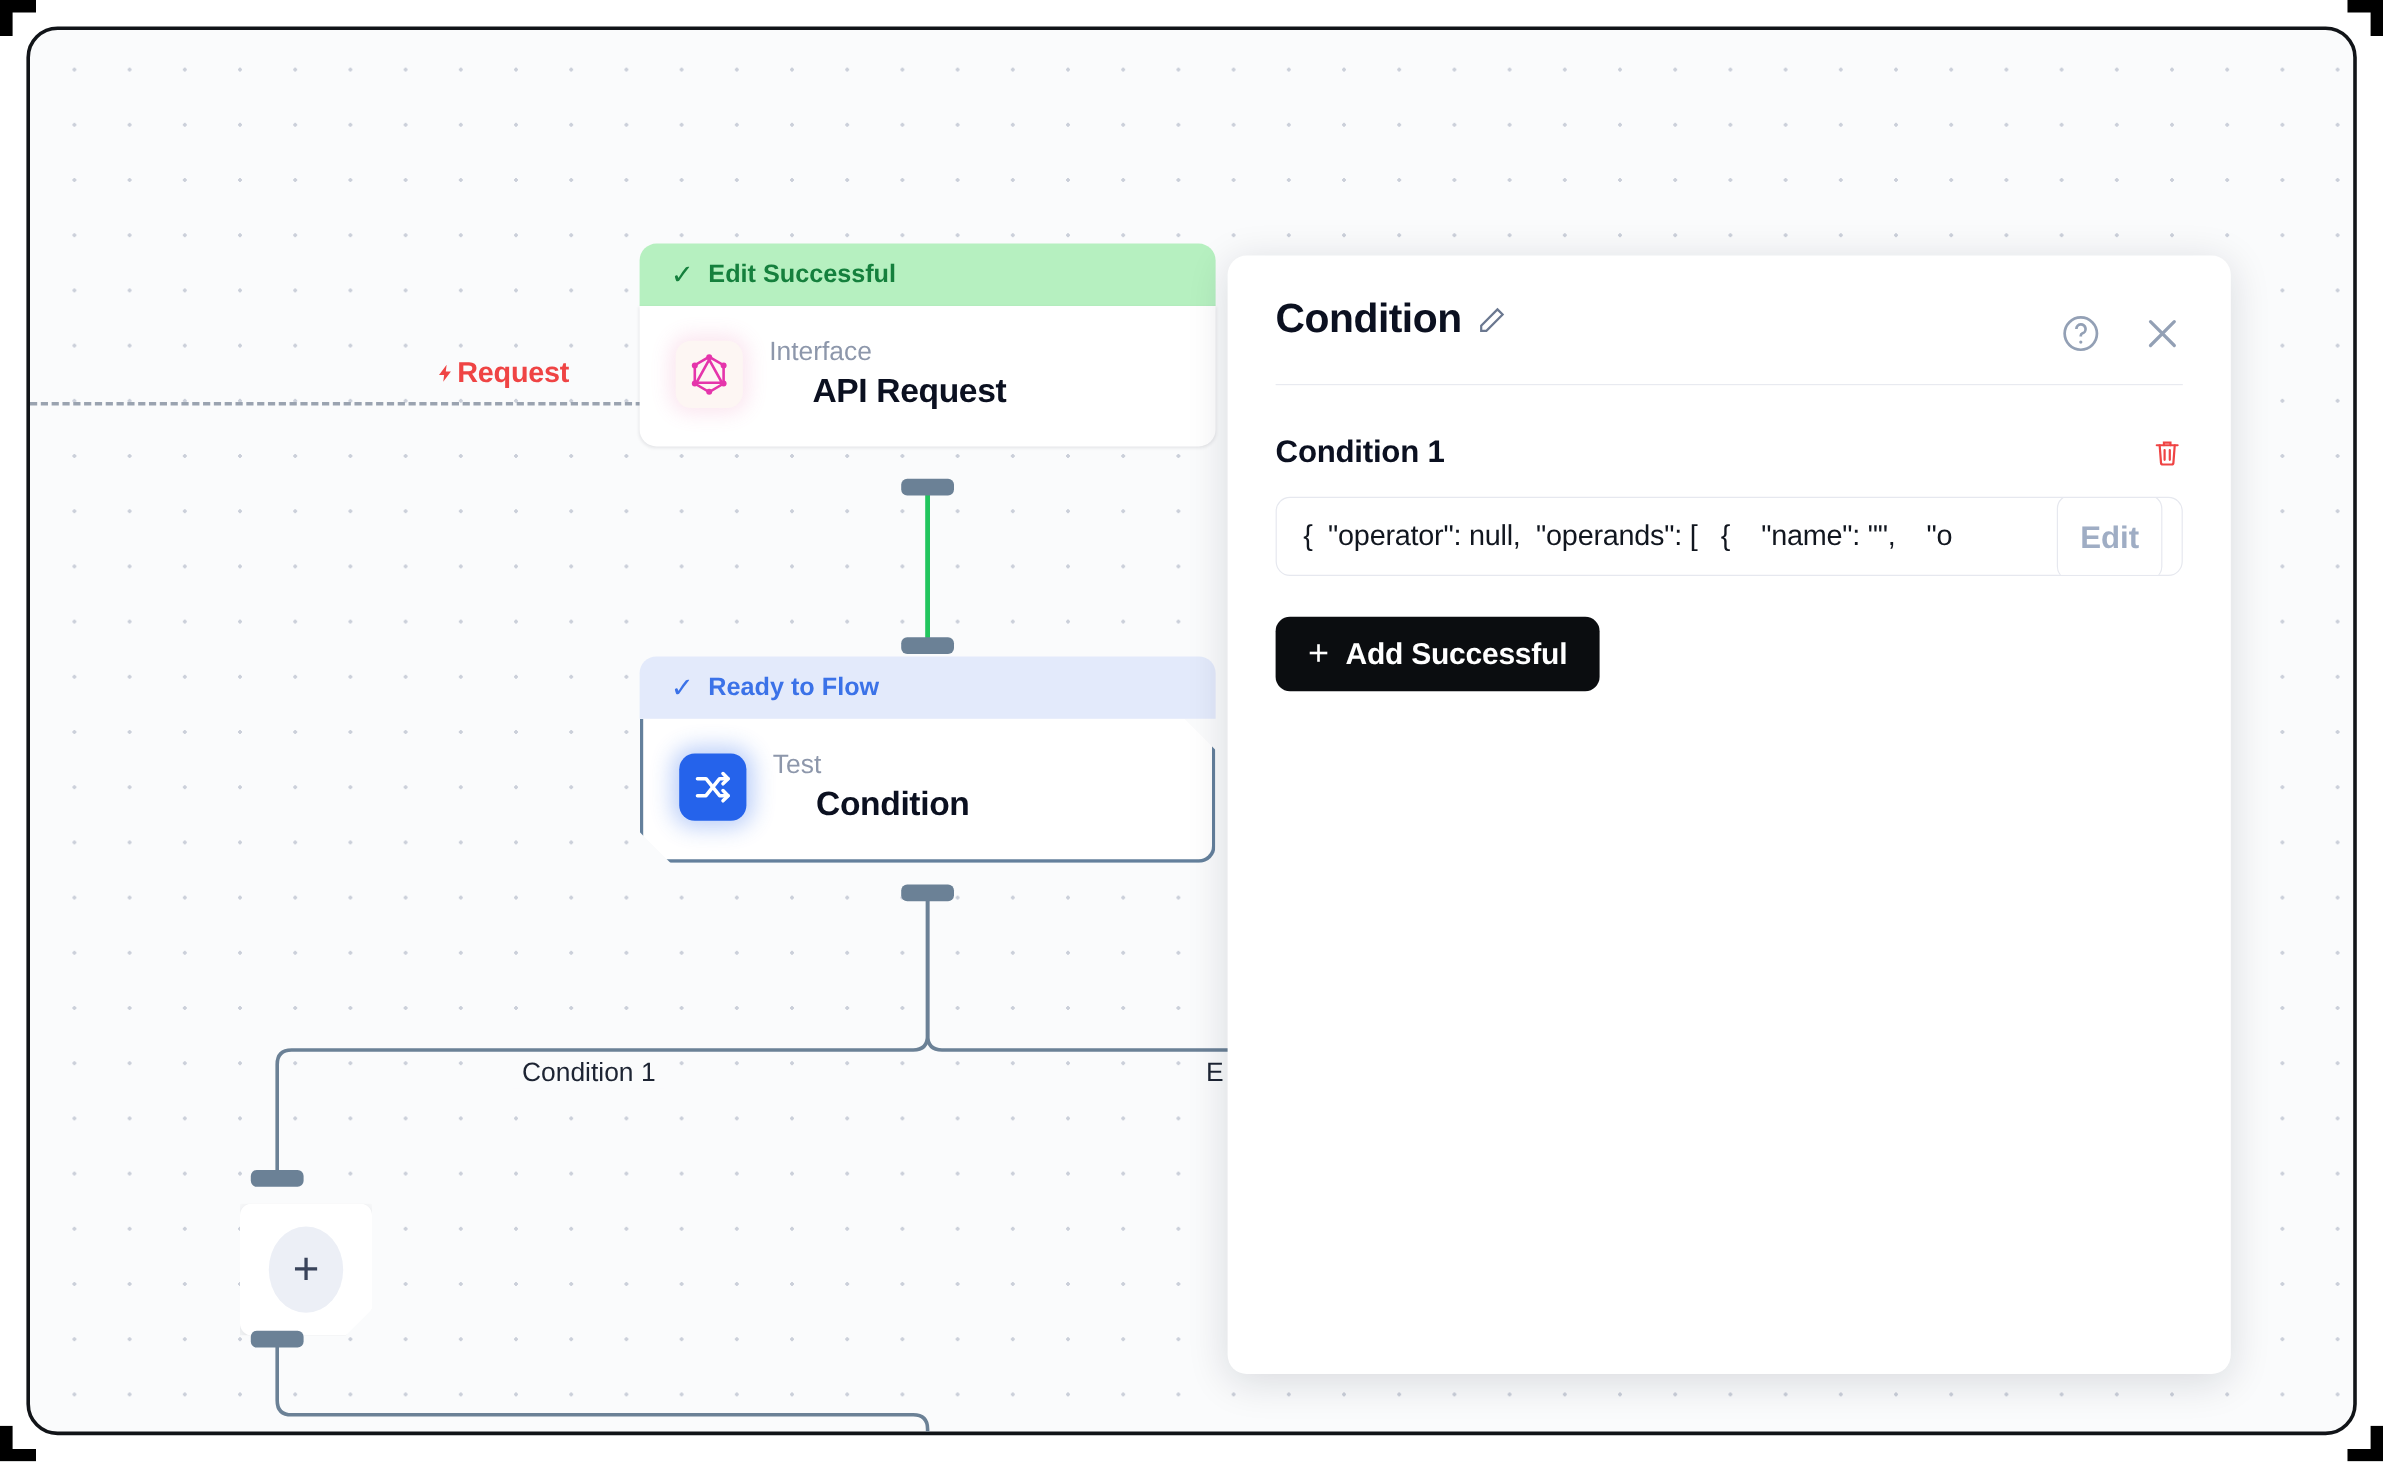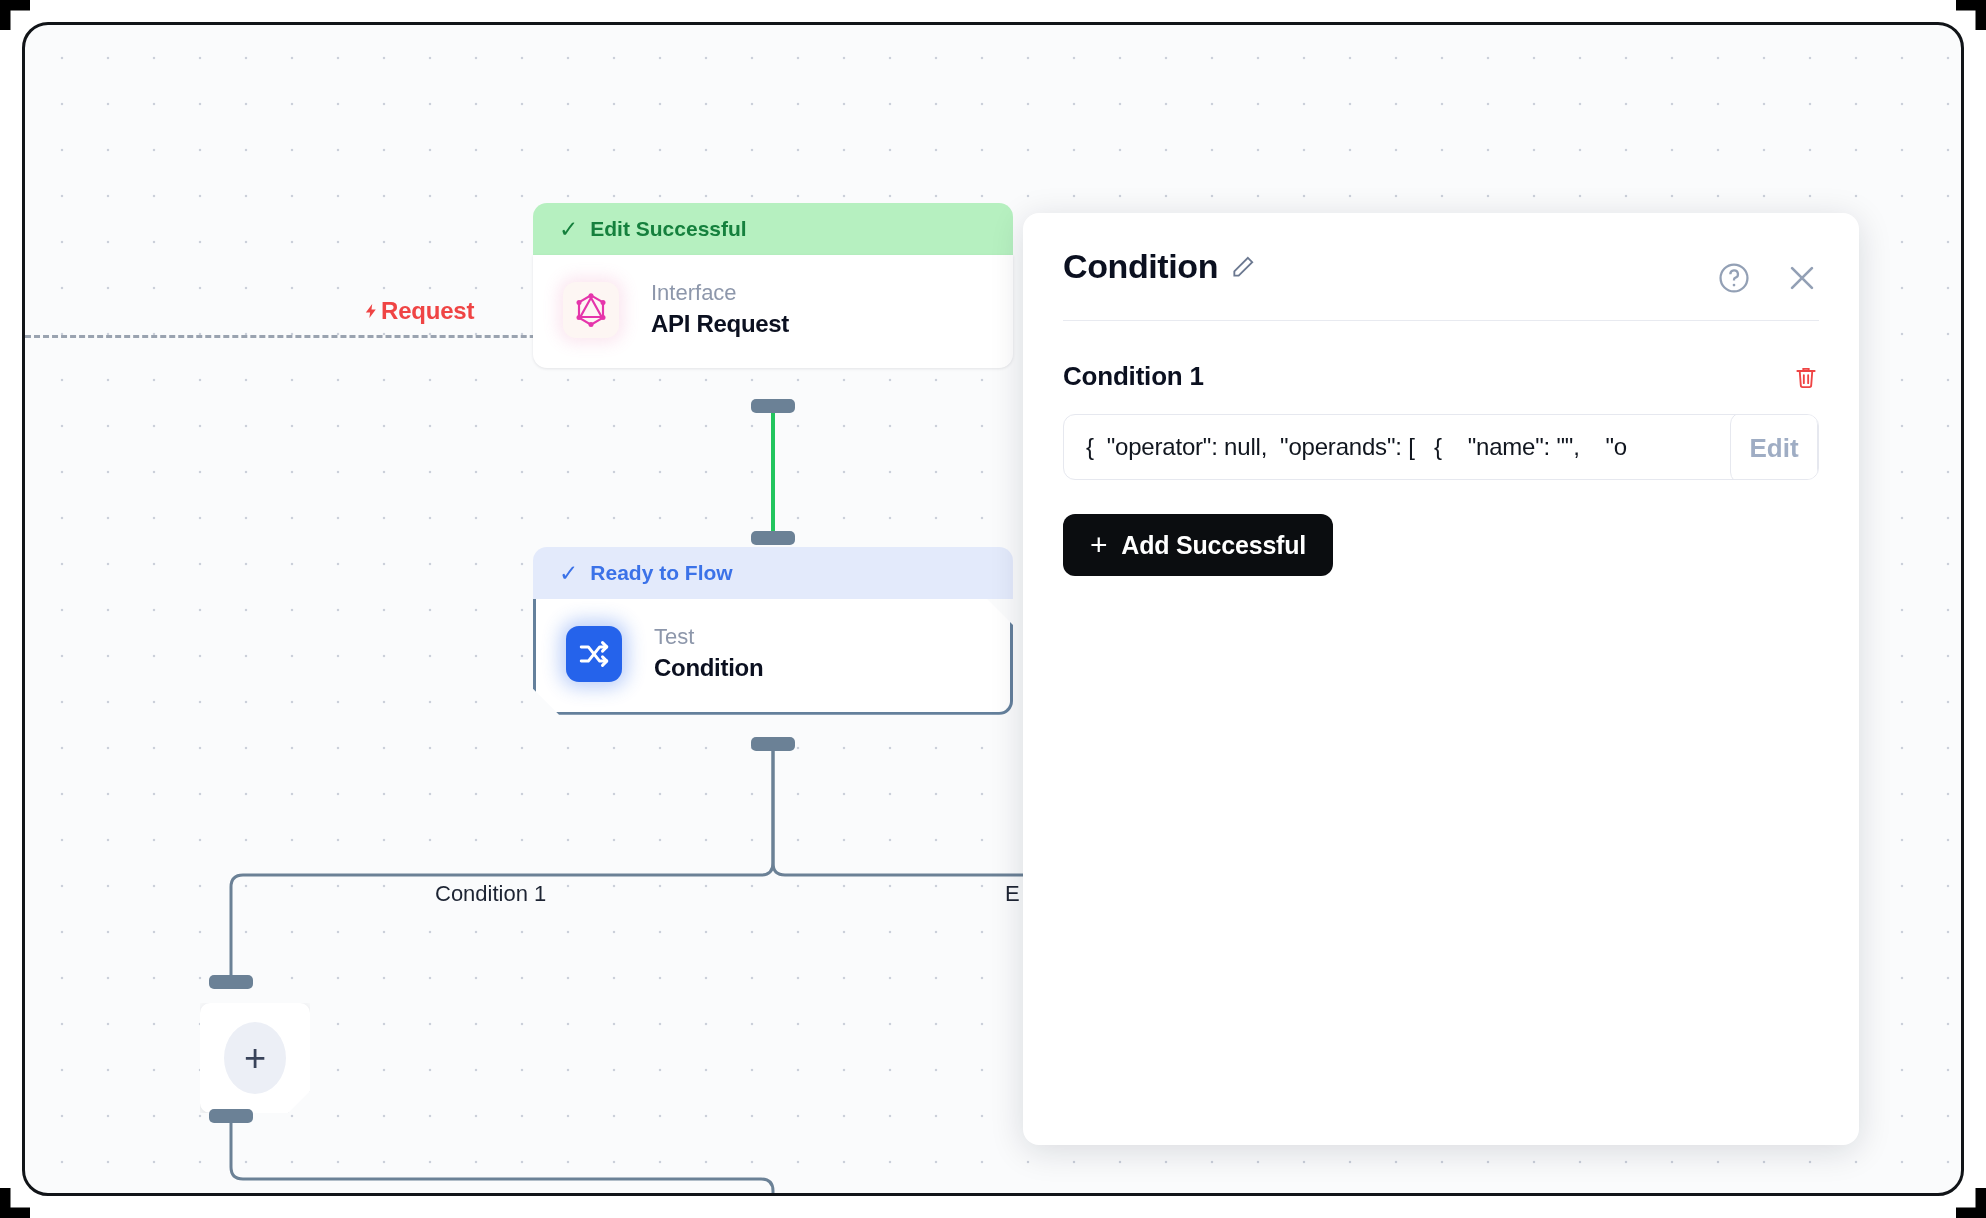--- a/index.html
+++ b/index.html
@@ -85,22 +85,22 @@
     font-size: 21px;
     font-weight: 600;
   }
   .node-status.ok   { background: #b6f0c0; color: #15803d; }
   .node-status.ready{ background: #e3eafb; color: #3b72e8; }
   .node-status .tick { font-size: 23px; line-height: 1; }
 
   .node-card {
     background: #ffffff;
     display: flex;
-    align-items: flex-end;
-    gap: 32px;
+    align-items: center;
+    gap: 22px;
     padding: 26px 30px 30px 30px;
   }
   .node-card.plain {
     border-radius: 0 0 14px 14px;
     box-shadow: 0 1px 3px rgba(16,24,40,.10);
   }
   .node-card.outlined {
     border: 3px solid #64809c;
     border-top: none;
     border-radius: 0 0 14px 14px;
@@ -111,21 +111,21 @@
     width: 56px; height: 56px;
     border-radius: 13px;
     display: flex; align-items: center; justify-content: center;
     flex: 0 0 auto;
   }
   .node-icon.gql  { background: #fdf6f3; box-shadow: 0 0 16px 5px rgba(233,100,160,.16); }
   .node-icon.flow { background: #2563eb; box-shadow: 0 0 18px 6px rgba(37,99,235,.30); }
 
   .node-text { display: flex; flex-direction: column; gap: 5px; }
   .node-kind  { font-size: 22px; color: #8d97ab; font-weight: 400; line-height: 1.1; }
-  .node-title { font-size: 24px; color: #0b1020; font-weight: 700; line-height: 1.15; letter-spacing: -.3px; }
+  .node-title { font-size: 28px; color: #0b1020; font-weight: 700; line-height: 1.15; letter-spacing: -.3px; margin-left: 36px; }
 
   
   .handle {
     position: absolute;
     width: 44px; height: 14px;
     background: #6b8196;
     border-radius: 5px;
     z-index: 6;
   }
 
@@ -217,21 +217,21 @@
     overflow: hidden;
   }
   .json-text {
     font-size: 24px;
     color: #11161f;
     white-space: pre;
     letter-spacing: -.2px;
   }
   .edit-btn {
     position: absolute;
-    right: 0px; top: -3px;
+    right: 16px; top: -3px;
     height: 72px; min-width: 88px;
     background: #ffffff;
     border: 1.5px solid #e6e8ef;
     border-radius: 12px;
     display: flex; align-items: center; justify-content: center;
     font-size: 26px; font-weight: 700; color: #9fadc4;
     cursor: pointer;
   }
 
   .add-cond-btn {

